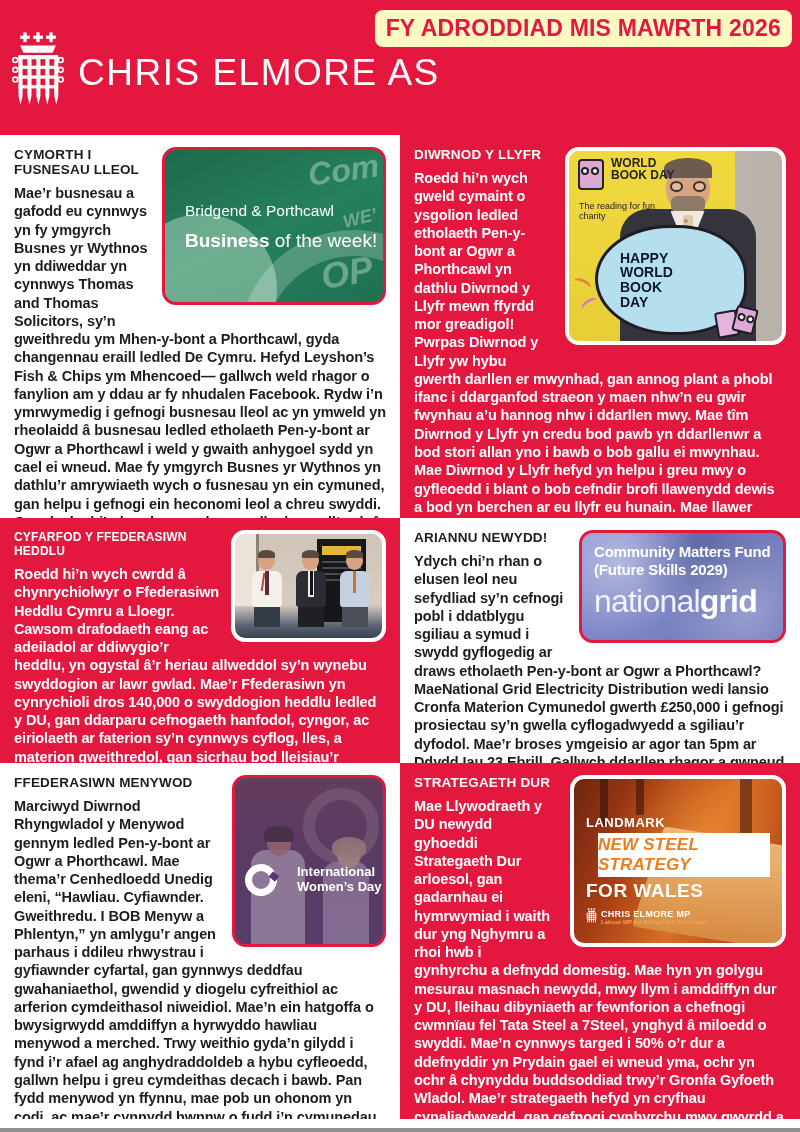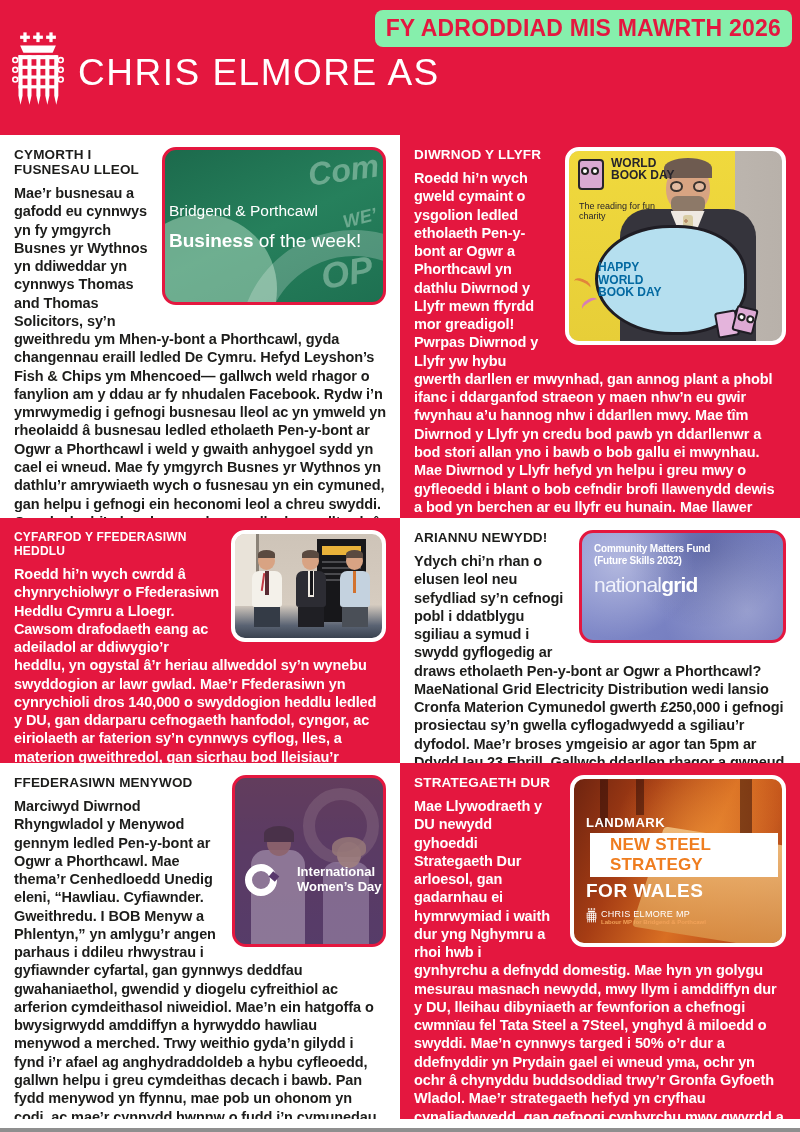--- a/index.html
+++ b/index.html
@@ -8,21 +8,21 @@
   html,body { background:#ffffff; }
   body { width:800px; height:1132px; font-family:"Liberation Sans", sans-serif; overflow:hidden; }
   .page { position:relative; width:800px; height:1132px; background:#fff; overflow:hidden; }
 
   
   .header { position:relative; height:135px; background:var(--red); color:#fff; }
   .brand { display:flex; align-items:center; gap:14px; padding:32px 0 0 12px; }
   .logo-svg { color:#fff; flex:0 0 auto; }
   .brand-name { font-size:37px; font-weight:400; letter-spacing:1.5px; line-height:1.05; }
   .brand-sub { font-size:16px; font-weight:700; margin-top:4px; letter-spacing:.2px; }
-  .badge { position:absolute; top:10px; right:8px; background:#86efac; color:var(--red);
+  .badge { position:absolute; top:10px; right:8px; background:#fef9c3; color:var(--red);
            font-weight:800; font-size:23px; padding:5px 11px; border-radius:8px; letter-spacing:.2px; }
 
   
   .grid { display:grid; grid-template-columns:400px 400px; grid-template-rows:383px 245px 356px; }
   .sec { padding:12px 14px 8px 14px; overflow:hidden; }
   .sec.light { background:#fff; color:var(--dark); }
   .sec.red   { background:var(--red); color:#fff; }
   .sec h2 { font-size:13.5px; font-weight:800; letter-spacing:.2px; margin-bottom:7px; }
   .sec-heddlu h2 { font-size:12px; }
   .sec p { font-size:14.5px; font-weight:700; line-height:1.26; letter-spacing:-.1px; }
@@ -36,21 +36,21 @@
   .biz { width:224px; height:158px; margin:0 0 8px 10px;
          background:linear-gradient(155deg,#1C6A4C 0%,#26805C 50%,#1E7051 100%); }
   .biz-blob { position:absolute; left:-38px; bottom:-62px; width:150px; height:150px; border-radius:50%;
               background:rgba(170,214,188,.55); }
   .biz-swoosh { position:absolute; right:-86px; bottom:-158px; width:230px; height:230px; border-radius:50%;
                 border:26px solid rgba(255,255,255,.22); }
   .biz-wm { position:absolute; color:rgba(225,245,232,.38); font-style:italic; font-weight:700; }
   .wm1 { right:4px; top:2px; font-size:32px; transform:rotate(-8deg); }
   .wm2 { right:6px; top:58px; font-size:18px; transform:rotate(-14deg); }
   .wm3 { right:10px; bottom:8px; font-size:36px; transform:rotate(-10deg); }
-  .biz-text { position:absolute; left:4px; top:52px; color:#fff; z-index:2; }
+  .biz-text { position:absolute; left:20px; top:52px; color:#fff; z-index:2; }
   .biz-line1 { font-size:15.5px; font-weight:400; }
   .biz-line2 { font-size:19px; font-weight:400; margin-top:10px; }
   .biz-line2 b { font-weight:800; }
 
   
   .wbd { width:221px; height:198px; margin:0 0 8px 12px; background:linear-gradient(90deg,#C9C2BB,#B8B1AA); }
   .wbd-banner { position:absolute; left:0; top:0; width:78%; height:100%;
                 background:linear-gradient(180deg,#F0D93D,#E7CE38); }
   .wbd-book { position:absolute; left:9px; top:8px; width:26px; height:31px; background:#D9A9D2;
               border:2px solid #26242B; border-radius:4px; z-index:2; }
@@ -77,22 +77,22 @@
           background:#35343C; border-radius:28px 28px 0 0; z-index:1; }
   .shirt { position:absolute; top:48px; left:50%; transform:translateX(-50%); width:34px; height:42px;
            background:#EFE9E2; clip-path:polygon(0 0,100% 0,50% 100%); z-index:2; }
   .tie { position:absolute; top:52px; left:50%; transform:translateX(-50%); width:10px; height:54px;
          background:#D9CDA4; border-radius:3px; z-index:3;
          background-image:radial-gradient(circle at 3px 6px, #B98F6B 1.5px, transparent 2px),
                           radial-gradient(circle at 7px 16px, #8FA387 1.5px, transparent 2px); }
   .wbd-bubble { position:absolute; left:26px; bottom:6px; width:152px; height:110px; background:#B5DFEF;
                 border:3px solid #1F1D24; border-radius:52% 48% 46% 54%; z-index:4;
                 display:flex; align-items:center; }
-  .wbd-bubble-text { font-size:12px; font-weight:900; color:#0369a1; line-height:1.04; width:80px;
-                     }
+  .wbd-bubble-text { font-size:14px; font-weight:900; color:#0f172a; line-height:1.04; width:80px;
+                     padding-left:22px; }
   .minibook { position:absolute; width:22px; height:26px; background:#DDA9D4; border:2px solid #1F1D24;
               border-radius:3px; z-index:5; }
   .mb1 { right:26px; bottom:8px; transform:rotate(14deg); }
   .mb2 { right:44px; bottom:4px; transform:rotate(-10deg); background:#E4B4DC; }
   .minibook .e1 { left:1px; top:5px; } .minibook .e2 { left:10px; top:5px; }
 
   
   .police { width:155px; height:112px; margin:0 0 6px 10px;
             background:linear-gradient(180deg,#CEC4B8 0%,#D6CCC0 68%,#5A6373 88%,#39424F 100%); }
   .pol-window { position:absolute; left:0; top:0; width:24px; height:72px; background:#E9E3D9;
@@ -116,22 +116,22 @@
   .pol-legs { width:26px; height:20px; margin:0 auto; }
   .pm1 .pol-legs { background:#343B46; } .pm2 .pol-legs { background:#1F1F24; } .pm3 .pol-legs { background:#4A4F57; }
 
   
   .ng { width:207px; height:113px; margin:0 0 6px 10px; color:#fff;
         background:radial-gradient(circle at 18% 28%, rgba(255,255,255,.38), transparent 42%),
                    radial-gradient(circle at 82% 72%, rgba(255,255,255,.28), transparent 46%),
                    radial-gradient(circle at 62% 14%, rgba(25,34,92,.30), transparent 52%),
                    linear-gradient(135deg,#8A93D0,#6B74B8); }
   .ng-inner { position:relative; padding:10px 12px; z-index:2; }
-  .ng-line { font-size:10px; font-weight:800; line-height:1.18; letter-spacing:-.2px; }
-  .ng-logo { margin-top:7px; font-size:21px; letter-spacing:-.8px; line-height:1; }
+  .ng-line { font-size:15px; font-weight:800; line-height:1.18; letter-spacing:-.2px; }
+  .ng-logo { margin-top:7px; font-size:32px; letter-spacing:-.8px; line-height:1; }
   .ng-light { font-weight:400; color:#F0F2FB; }
   .ng-bold { font-weight:800; color:#fff; }
 
   
   .iwd { width:154px; height:172px; margin:0 0 6px 10px;
          background:linear-gradient(180deg,#6B4250 0%,#5C3E5E 45%,#554066 100%); }
   .iwd-ring { position:absolute; right:4px; top:10px; width:76px; height:76px; border-radius:50%;
               border:12px solid rgba(195,172,162,.35); }
   .iwd-fig1 { position:absolute; left:16px; bottom:0; width:54px; height:94px; background:#CFC6CF;
               border-radius:15px 15px 0 0; opacity:.8; }
@@ -157,24 +157,24 @@
            background:radial-gradient(circle at 62% 38%, rgba(242,154,60,.55), transparent 55%),
                       linear-gradient(115deg,#6E2410 0%,#A63D14 30%,#D96F23 58%,#C2531B 78%,#8C3312 100%); }
   .steel-slab { position:absolute; right:-24px; bottom:4px; width:158px; height:100px;
                 background:linear-gradient(180deg,#F0BE7E,#D98F45); transform:skew(-18deg,9deg);
                 opacity:.92; border-radius:4px; }
   .steel-chain { position:absolute; top:0; width:8px; height:48px; background:rgba(40,10,5,.5); }
   .ch1 { left:26px; } .ch2 { left:62px; height:36px; } .ch3 { right:30px; height:56px; width:12px; }
   .steel-text { position:absolute; left:12px; top:36px; z-index:2; }
   .steel-l1 { font-size:13px; font-weight:900; color:#fff; letter-spacing:.5px; }
   .steel-l2 { display:inline-block; background:#fff; color:#EF7D1F; font-size:17px; font-weight:900;
-              padding:2px 20px; margin:3px 4px; letter-spacing:.2px; }
+              padding:2px 0; margin:3px 12px; letter-spacing:.2px;font-style:italic; }
   .steel-l3 { font-size:19px; font-weight:900; color:#fff; letter-spacing:.5px; }
   .steel-logo { margin-top:6px; display:flex; align-items:center; gap:4px; }
-  .steel-logo-text .t { font-size:9px; font-weight:400; color:#fff; letter-spacing:.3px; }
+  .steel-logo-text .t { font-size:9px; font-weight:700; color:#fff; letter-spacing:.3px; }
   .steel-logo-text .s { font-size:6px; font-weight:700; color:#F2A259; }
 
   
   .page-edge { height:13px; background:#fff; border-bottom:4px solid #8F8F8F; }
 </style>
 </head>
 <body>
 
 <svg width="0" height="0" style="position:absolute" aria-hidden="true">
   <symbol id="portcullis" viewBox="0 0 64 100">
@@ -295,21 +295,21 @@
           </div>
       </aside>
       <h2>CYFARFOD Y FFEDERASIWN HEDDLU</h2>
       <p>Roedd hi’n wych cwrdd â chynrychiolwyr o Ffederasiwn Heddlu Cymru a Lloegr. Cawsom drafodaeth eang ac adeiladol ar ddiwygio’r heddlu, yn ogystal â’r heriau allweddol sy’n wynebu swyddogion ar lawr gwlad. Mae’r Ffederasiwn yn cynrychioli dros 140,000 o swyddogion heddlu ledled y DU, gan ddarparu cefnogaeth hanfodol, cyngor, ac eiriolaeth ar faterion sy’n cynnwys cyflog, lles, a materion gweithredol, gan sicrhau bod lleisiau’r swyddogion yn cael eu clywed ar bob lefel.</p>
     </section>
 
     <section class="sec light">
       <aside class="card on-light ng">
         <div class="ng-inner">
           <div class="ng-line">Community Matters Fund</div>
-          <div class="ng-line">(Future Skills 2032)</div>
+          <div class="ng-line">(Future Skills 2029)</div>
           <div class="ng-logo"><span class="ng-light">national</span><span class="ng-bold">grid</span></div>
         </div>
       </aside>
       <h2>ARIANNU NEWYDD!</h2>
       <p>Ydych chi’n rhan o elusen leol neu sefydliad sy’n cefnogi pobl i ddatblygu sgiliau a symud i swydd gyflogedig ar draws etholaeth Pen-y-bont ar Ogwr a Phorthcawl? MaeNational Grid Electricity Distribution wedi lansio Cronfa Materion Cymunedol gwerth £250,000 i gefnogi prosiectau sy’n gwella cyflogadwyedd a sgiliau’r dyfodol. Mae’r broses ymgeisio ar agor tan 5pm ar Ddydd Iau 23 Ebrill. Gallwch ddarllen rhagor a gwneud cais ar: www.localgiving.org</p>
     </section>
 
     <section class="sec light">
       <aside class="card on-light iwd">
         <div class="iwd-ring"></div>

